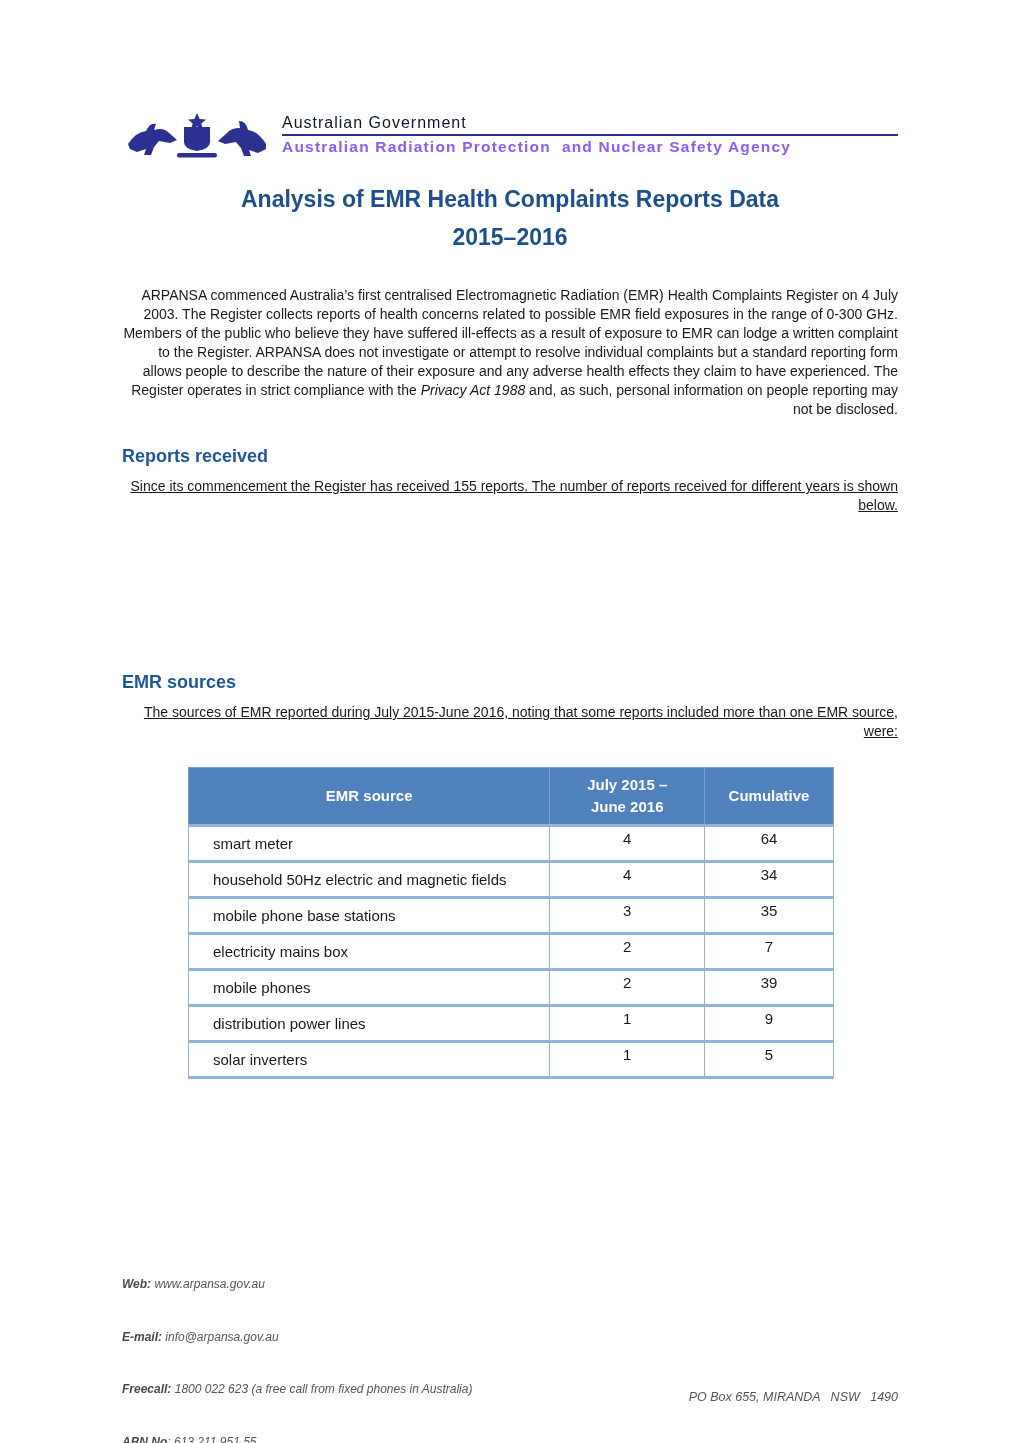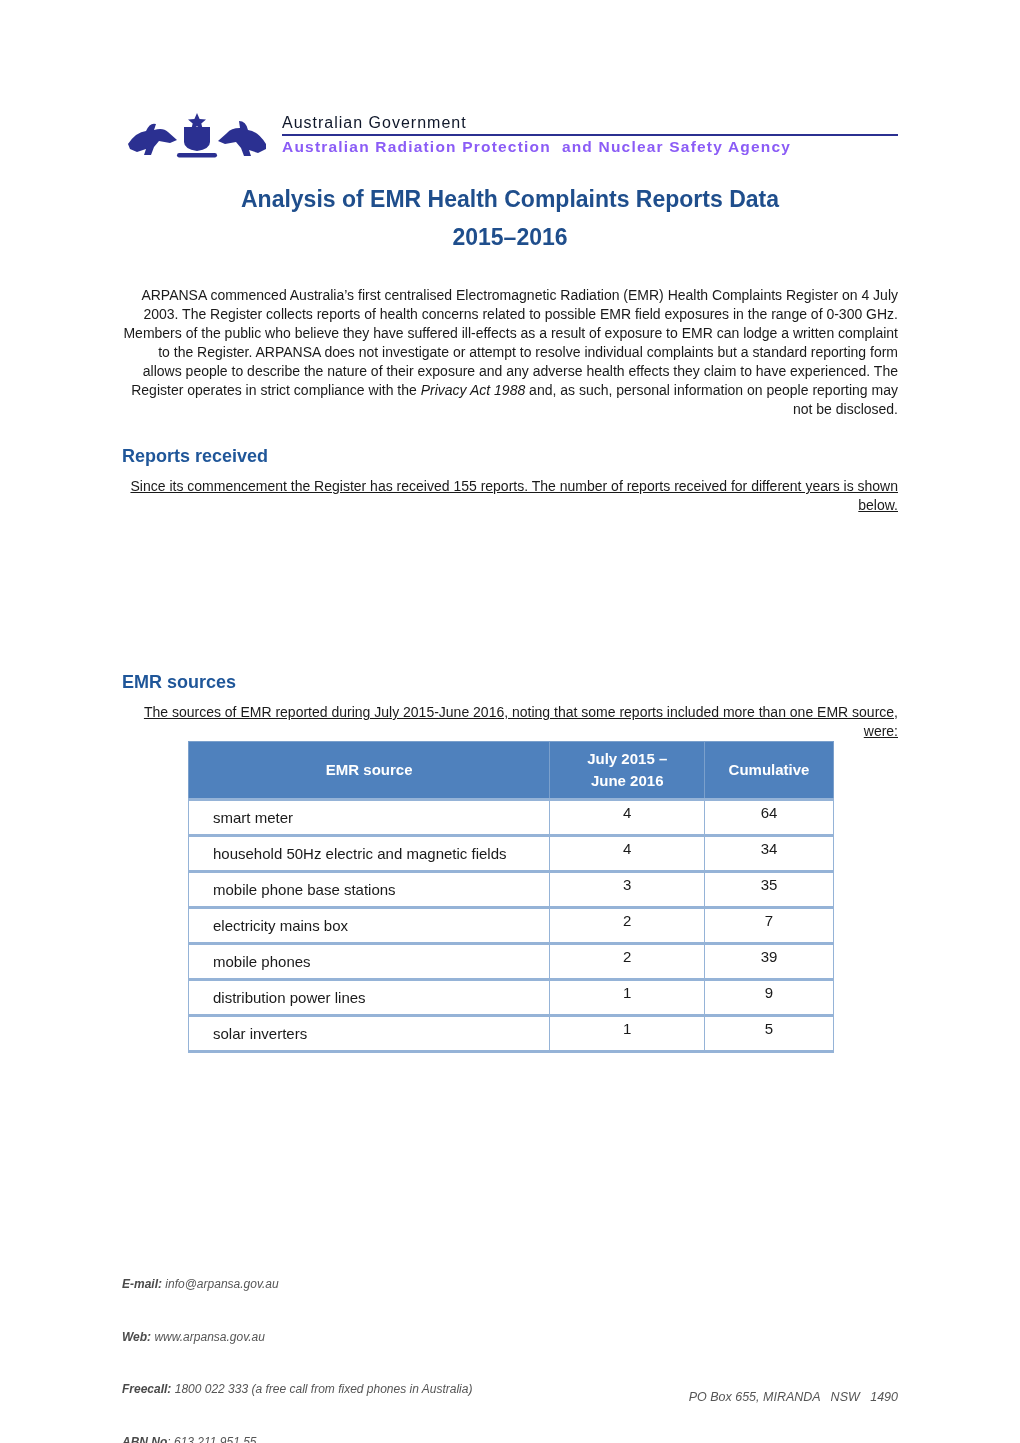--- a/index.html
+++ b/index.html
@@ -39,21 +39,21 @@
   }
   .para-intro { margin-top: 30px; }
   .italic { font-style: italic; }
   .section-heading {
     color: #1f5699; font-weight: bold; font-size: 18px;
     margin: 0; margin-top: 24px; line-height: 26px;
   }
   .para-after-heading { margin-top: 8px; text-decoration: underline; }
   .chart-gap { height: 130px; }
   
-  .emr-table-wrap { margin-left: 66px; width: 646px; }
+  .emr-table-wrap { margin-top: 26px; margin-left: 66px; width: 646px; }
   table.emr {
     border-collapse: collapse; width: 100%;
     font-size: 15px;
   }
   table.emr th {
     background: #4f81bd; color: #ffffff; font-weight: bold;
     text-align: center; vertical-align: middle;
     padding: 6px 4px; line-height: 22px;
     border: 1px solid #7ba0cc;
   }
@@ -175,23 +175,23 @@
         <tr>
           <td class="src">solar inverters</td>
           <td class="num">1</td>
           <td class="num">5</td>
         </tr>
       </tbody>
     </table>
   </div>
 
   <div class="footer-left">
+    <div><b>Web: </b><span>www.arpansa.gov.au</span></div>
     <div><b>E-mail: </b><span>info@arpansa.gov.au</span></div>
-    <div><b>Web: </b><span>www.arpansa.gov.au</span></div>
-    <div><b>Freecall: </b><span>1800 022 333 (a free call from fixed phones in Australia)</span></div>
+    <div><b>Freecall: </b><span>1800 022 623 (a free call from fixed phones in Australia)</span></div>
     <div><b>ABN No</b><span>: 613 211 951 55</span></div>
   </div>
 
   <div class="footer-right">
     <div class="group">
       <div>PO Box 655, MIRANDA   NSW   1490</div>
       <div></div>
     </div>
     
   </div>

